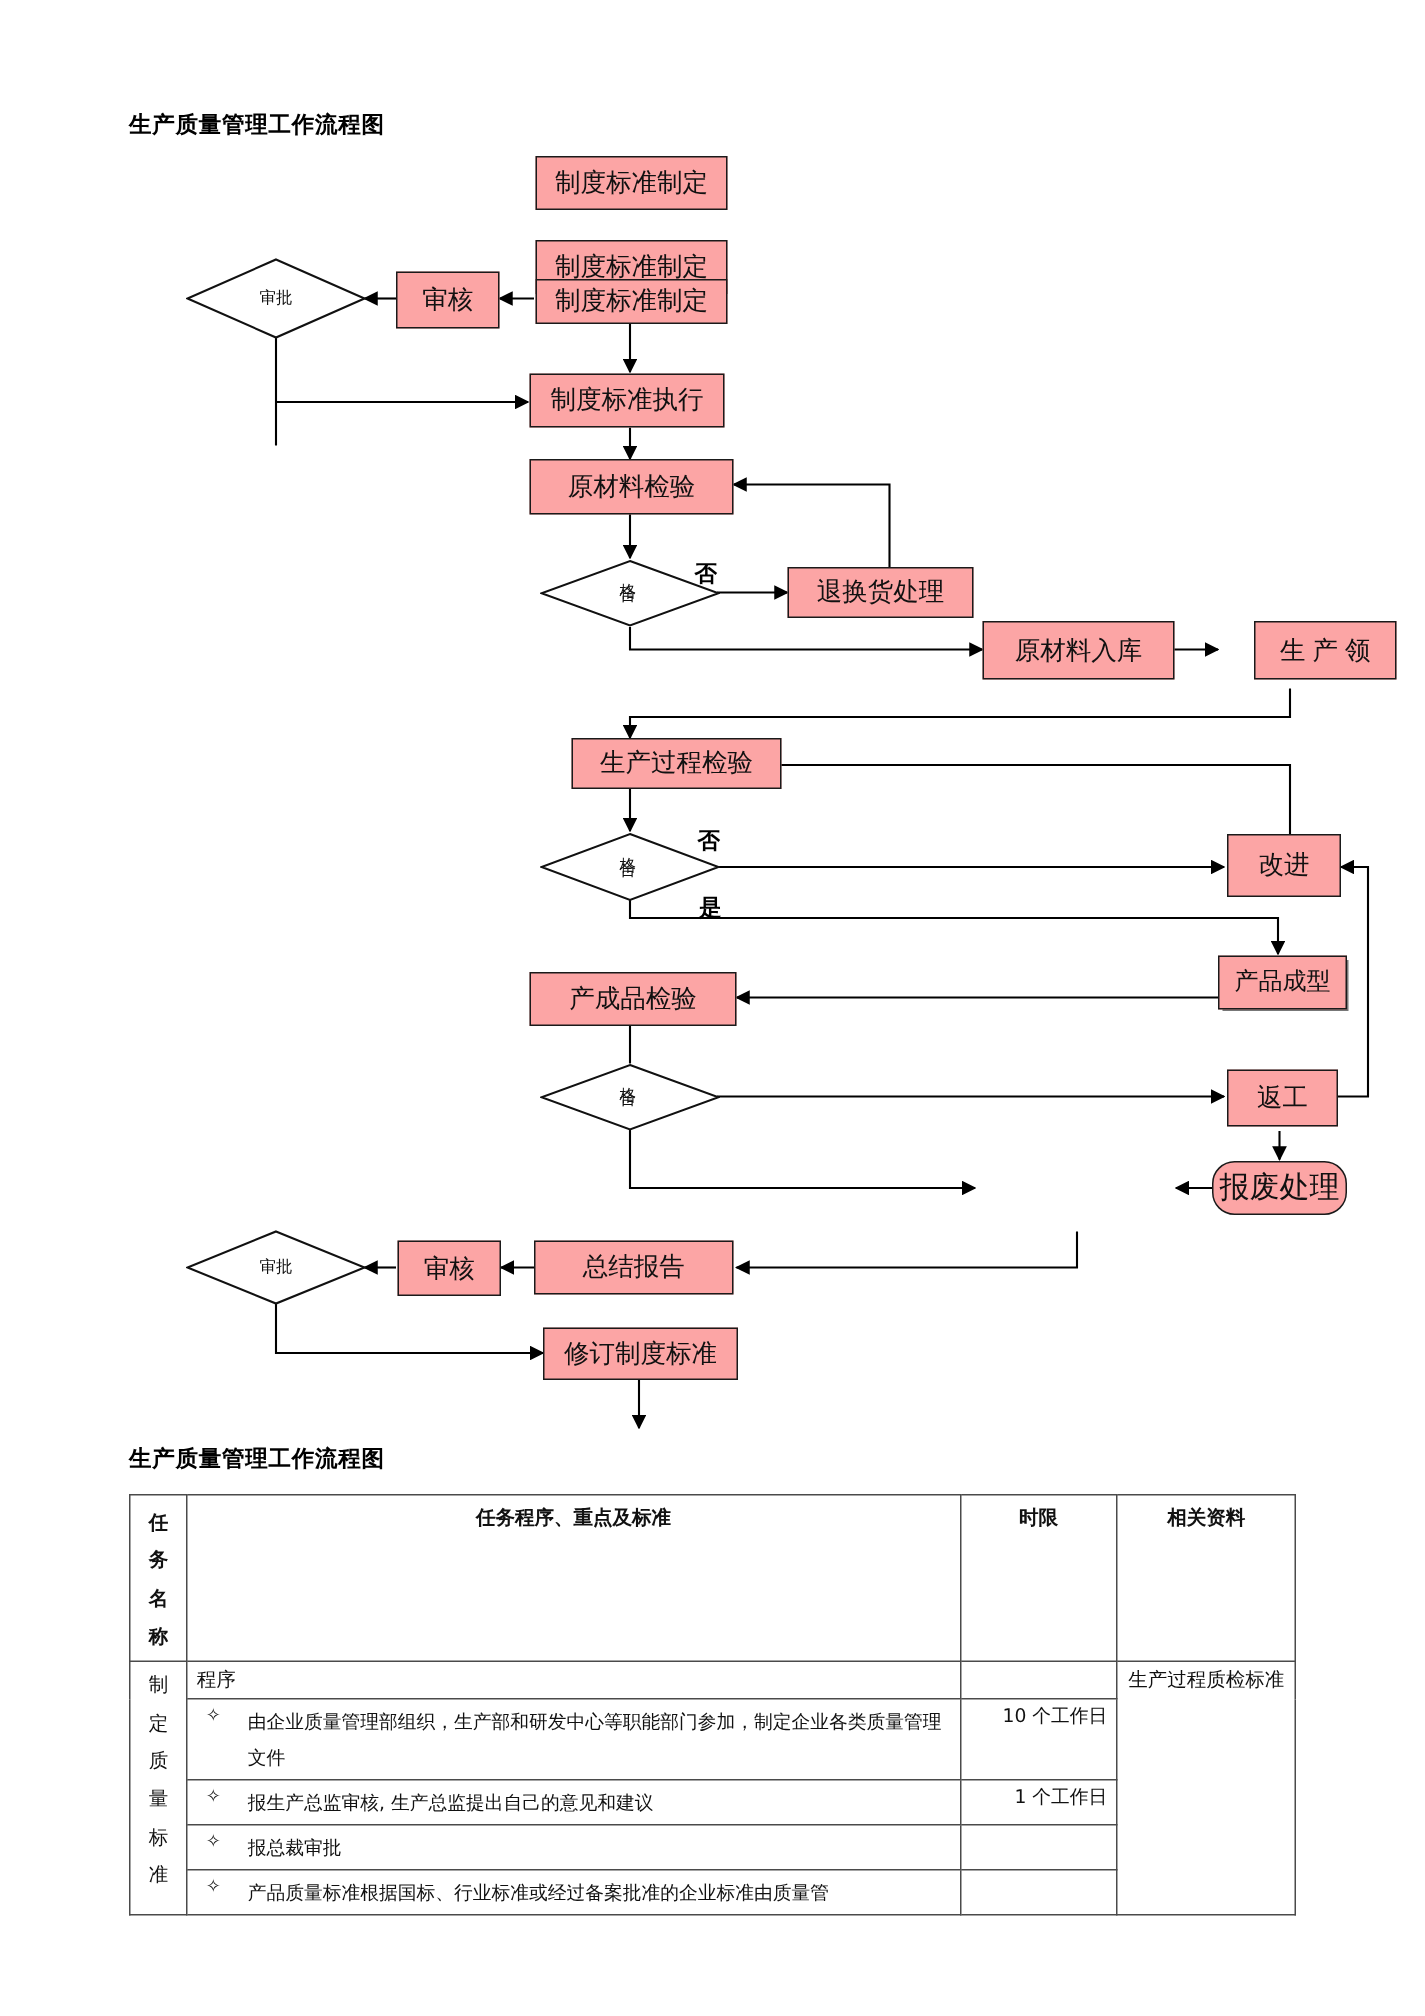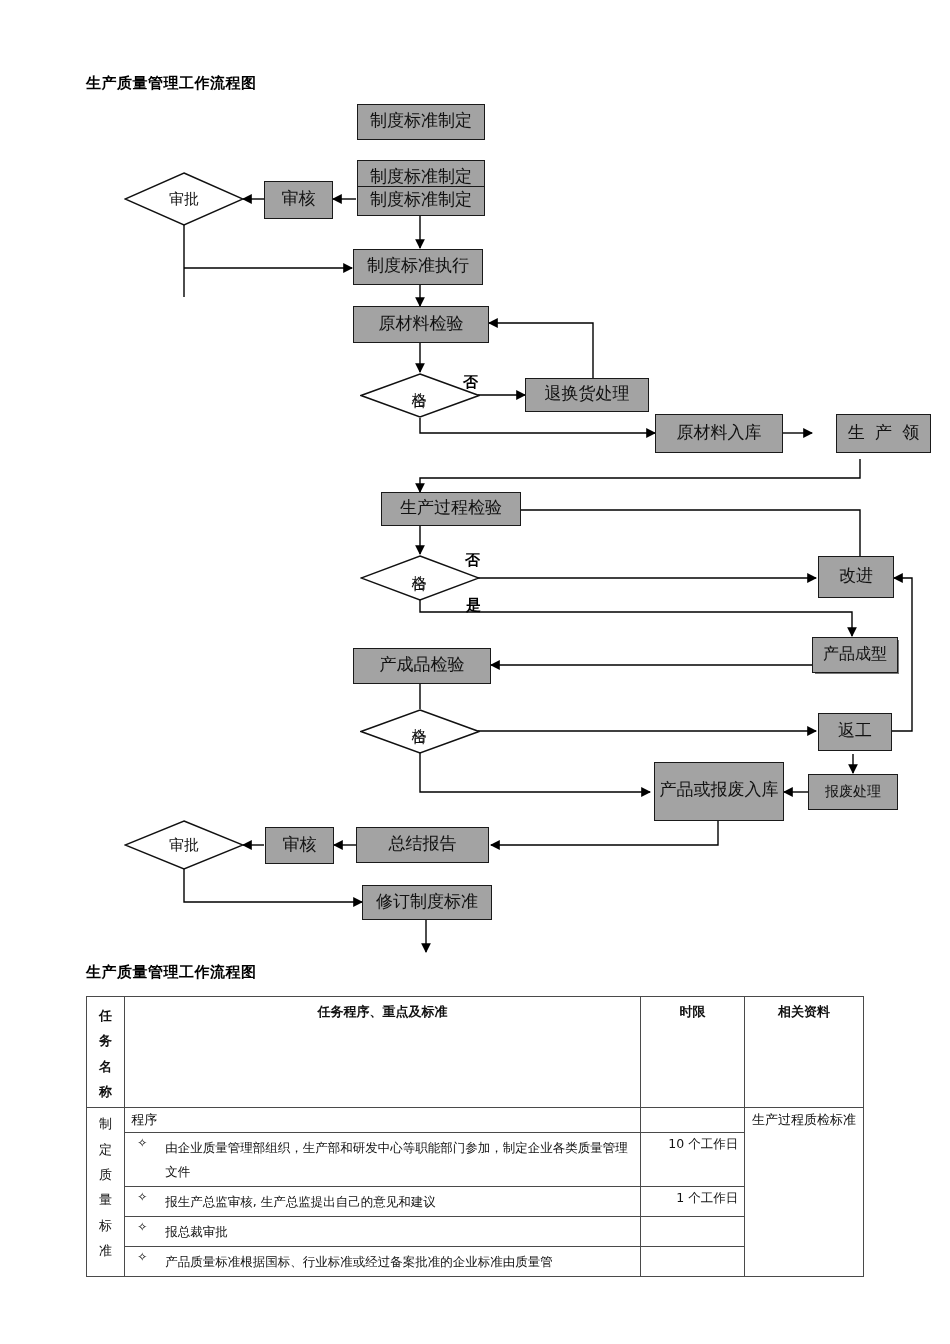--- a/index.html
+++ b/index.html
@@ -35,53 +35,53 @@
     width: 950px;
     height: 995px;
   }
   #flow svg { position: absolute; left: 0; top: 0; }
 
   
   .node {
     position: absolute;
     box-sizing: border-box;
     border: 1.2px solid #1a1a1a;
-    background: #a3a3a3;
+    background: #fca5a5;
     display: flex;
     align-items: center;
     justify-content: center;
     text-align: center;
-    font-family: Liberation Mono, monospace;
+    font-family: Liberation Sans, sans-serif;
     font-size: 17px;
     line-height: 1.05;
     color: #111111;
     white-space: nowrap;
   }
-  .node.small { font-size: 14px; }
+  .node.small { font-size: 20px; border-radius: 15px; }
   .node.wrap  { white-space: normal; line-height: 1.1; }
   .node.shadow { box-shadow: 2px 2px 0 -1px #777; }
 
   
   .diamond {
     position: absolute;
     display: flex;
     align-items: center;
     justify-content: center;
   }
   .diamond .dshape {
     position: absolute;
     left: 0; top: 0;
     width: 100%;
     height: 100%;
   }
   .diamond .dlabel {
     position: relative;
     z-index: 2;
     font-family: "DejaVu Sans", "Liberation Sans", sans-serif;
-    font-size: 15px;
+    font-size: 11px;
     color: #111111;
     text-align: center;
     line-height: 0.95;
   }
   .diamond .dlabel.vert {
     writing-mode: vertical-rl;
     text-orientation: upright;
     letter-spacing: -1px;
   }
 
@@ -292,21 +292,20 @@
     <svg class="dshape" viewBox="0 0 120 45" preserveAspectRatio="none">
       <polygon points="60,1 119,22.5 60,44 1,22.5" fill="#fff" stroke="#111" stroke-width="1.4"></polygon>
     </svg>
     <div class="dlabel vert" style="position:absolute; left:52px; top:8px;">合格</div>
   </div>
 
   <div class="node" style="left:818px; top:713px; width:74px; height:38px;text-align:center;">返工</div>
 
   <div class="node small" style="left:808px; top:774px; width:90px; height:36px;">报废处理</div>
 
-  <div class="node wrap" style="left:654px; top:762px; width:130px; height:59px;">产品或报废入库</div>
 
   <div class="node" style="left:356px; top:827px; width:133px; height:36px;">总结报告</div>
 
   <div class="node" style="left:265px; top:827px; width:69px; height:37px;">审核</div>
 
   <div class="diamond" style="left:124px; top:820px; width:120px; height:50px;">
     <svg class="dshape" viewBox="0 0 120 50" preserveAspectRatio="none">
       <polygon points="60,1 119,25 60,49 1,25" fill="#fff" stroke="#111" stroke-width="1.4"></polygon>
     </svg>
     <div class="dlabel">审批</div>

